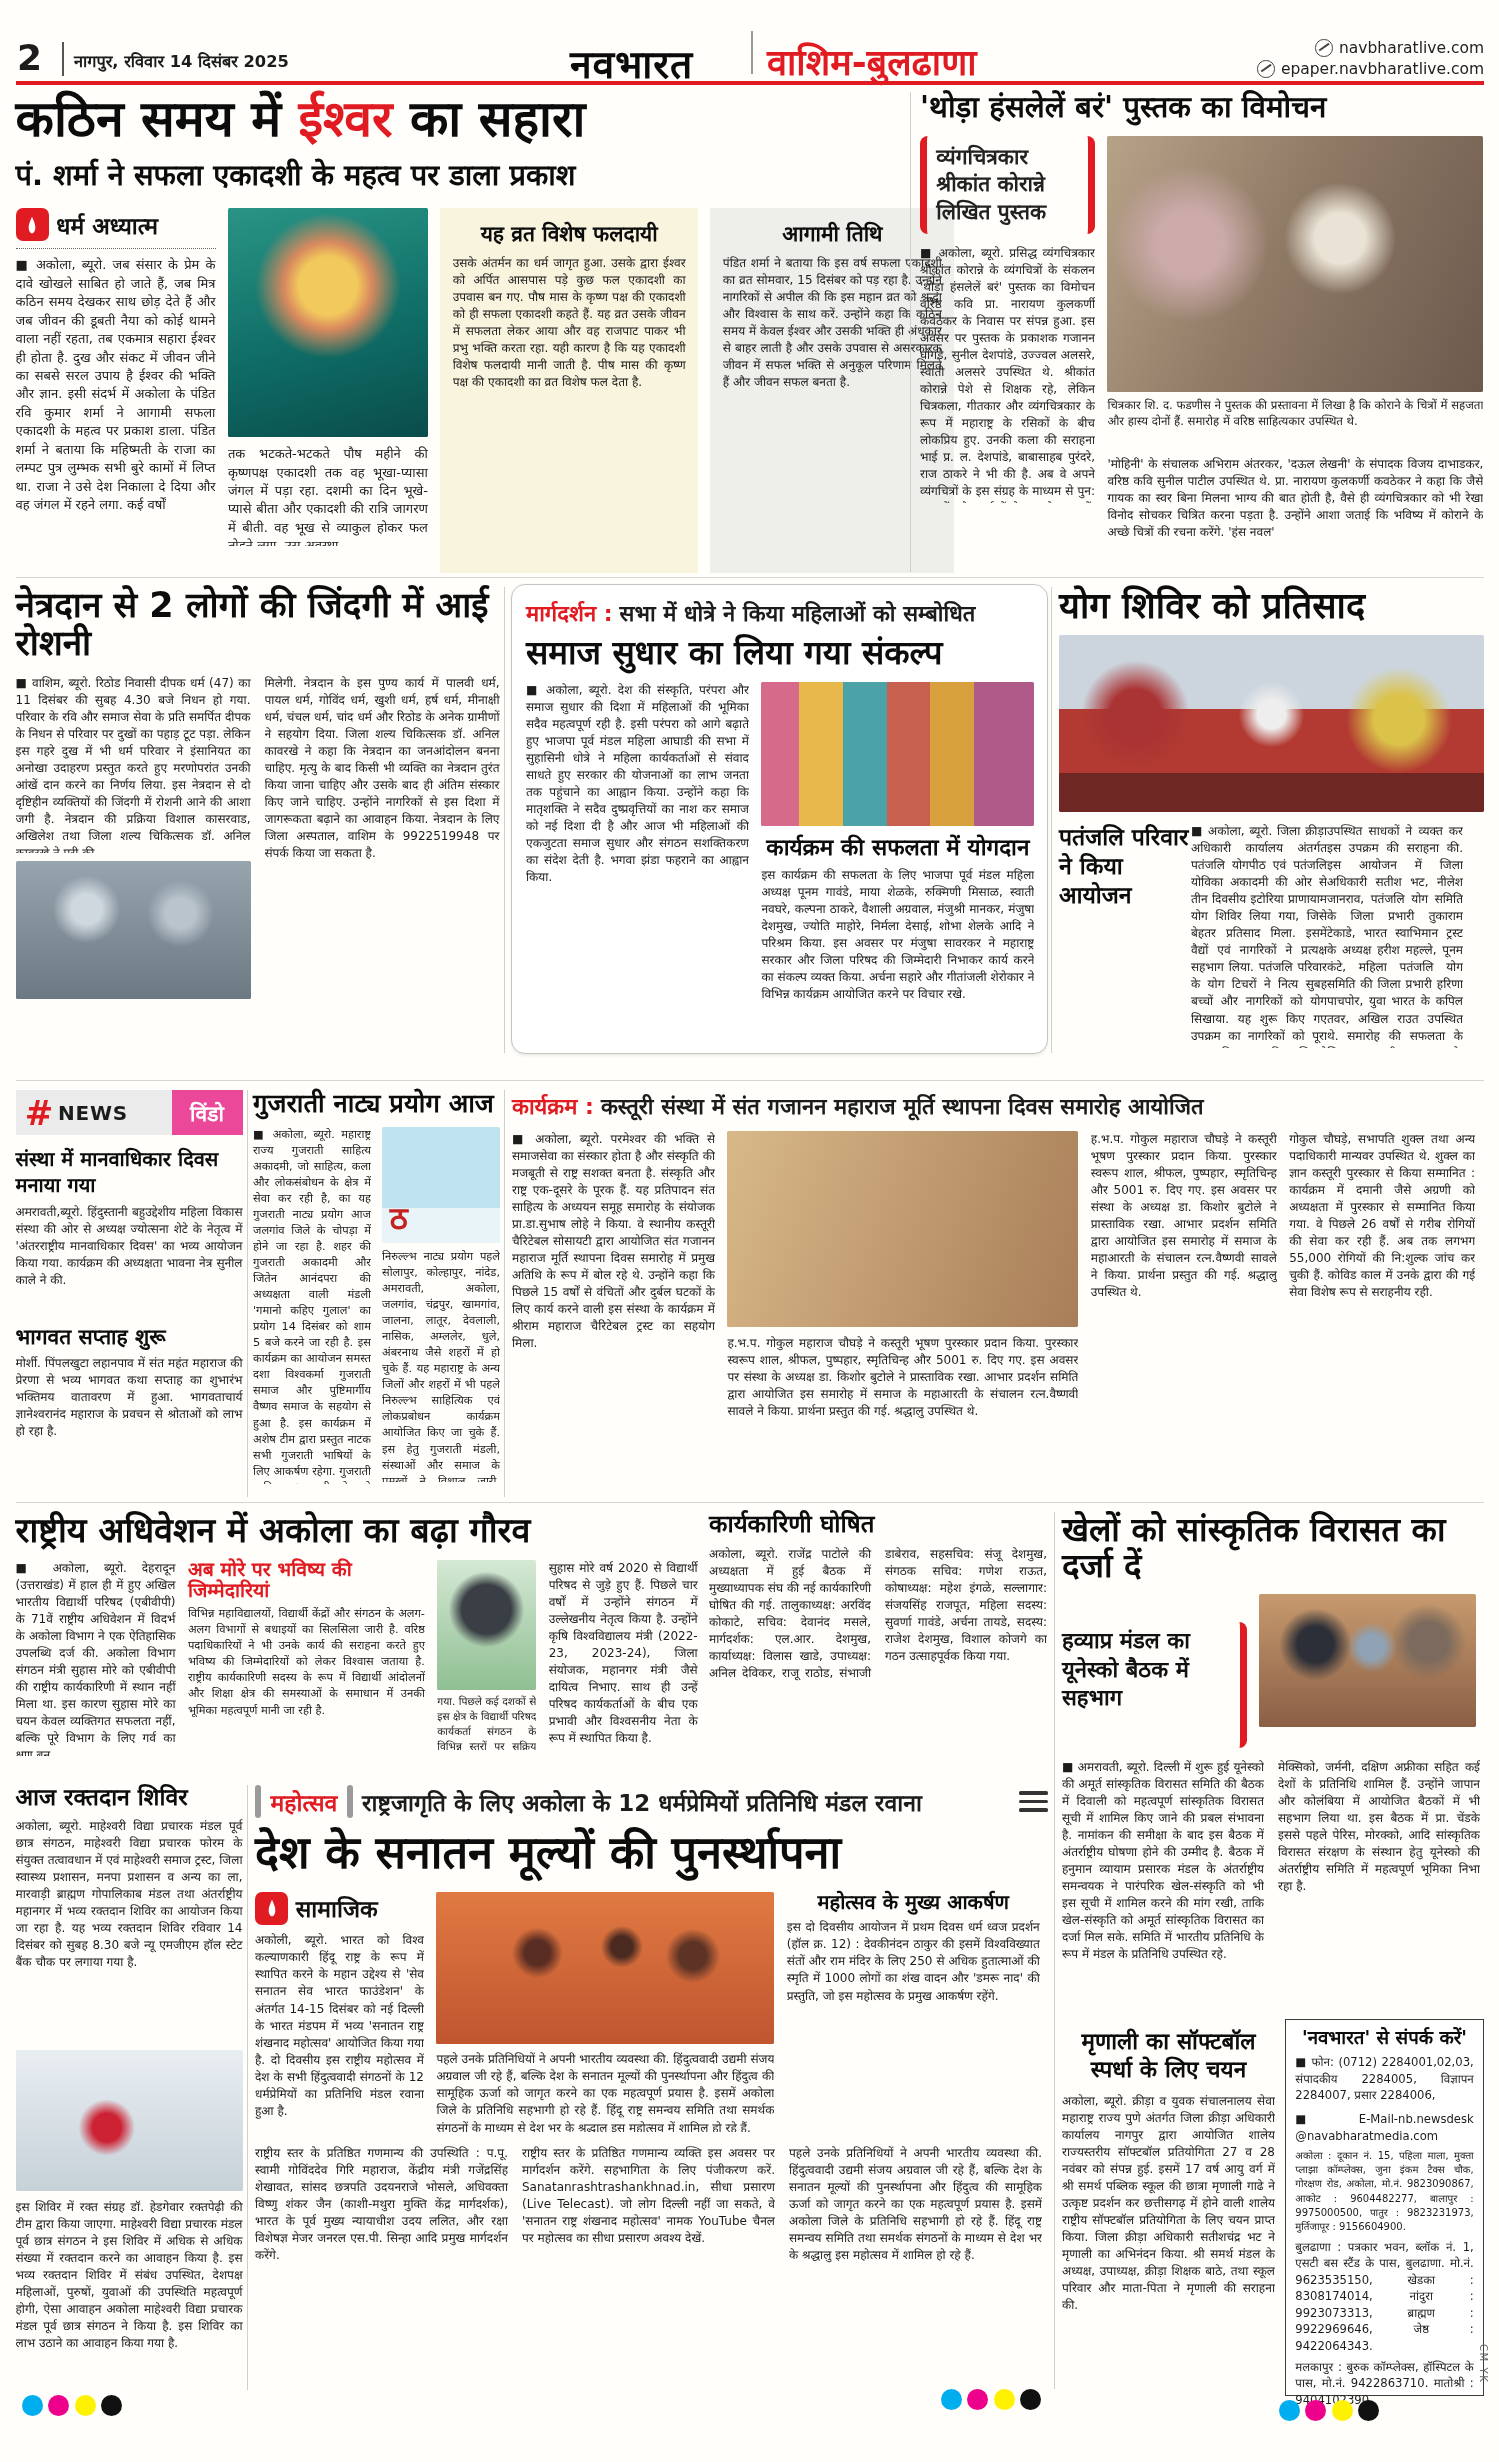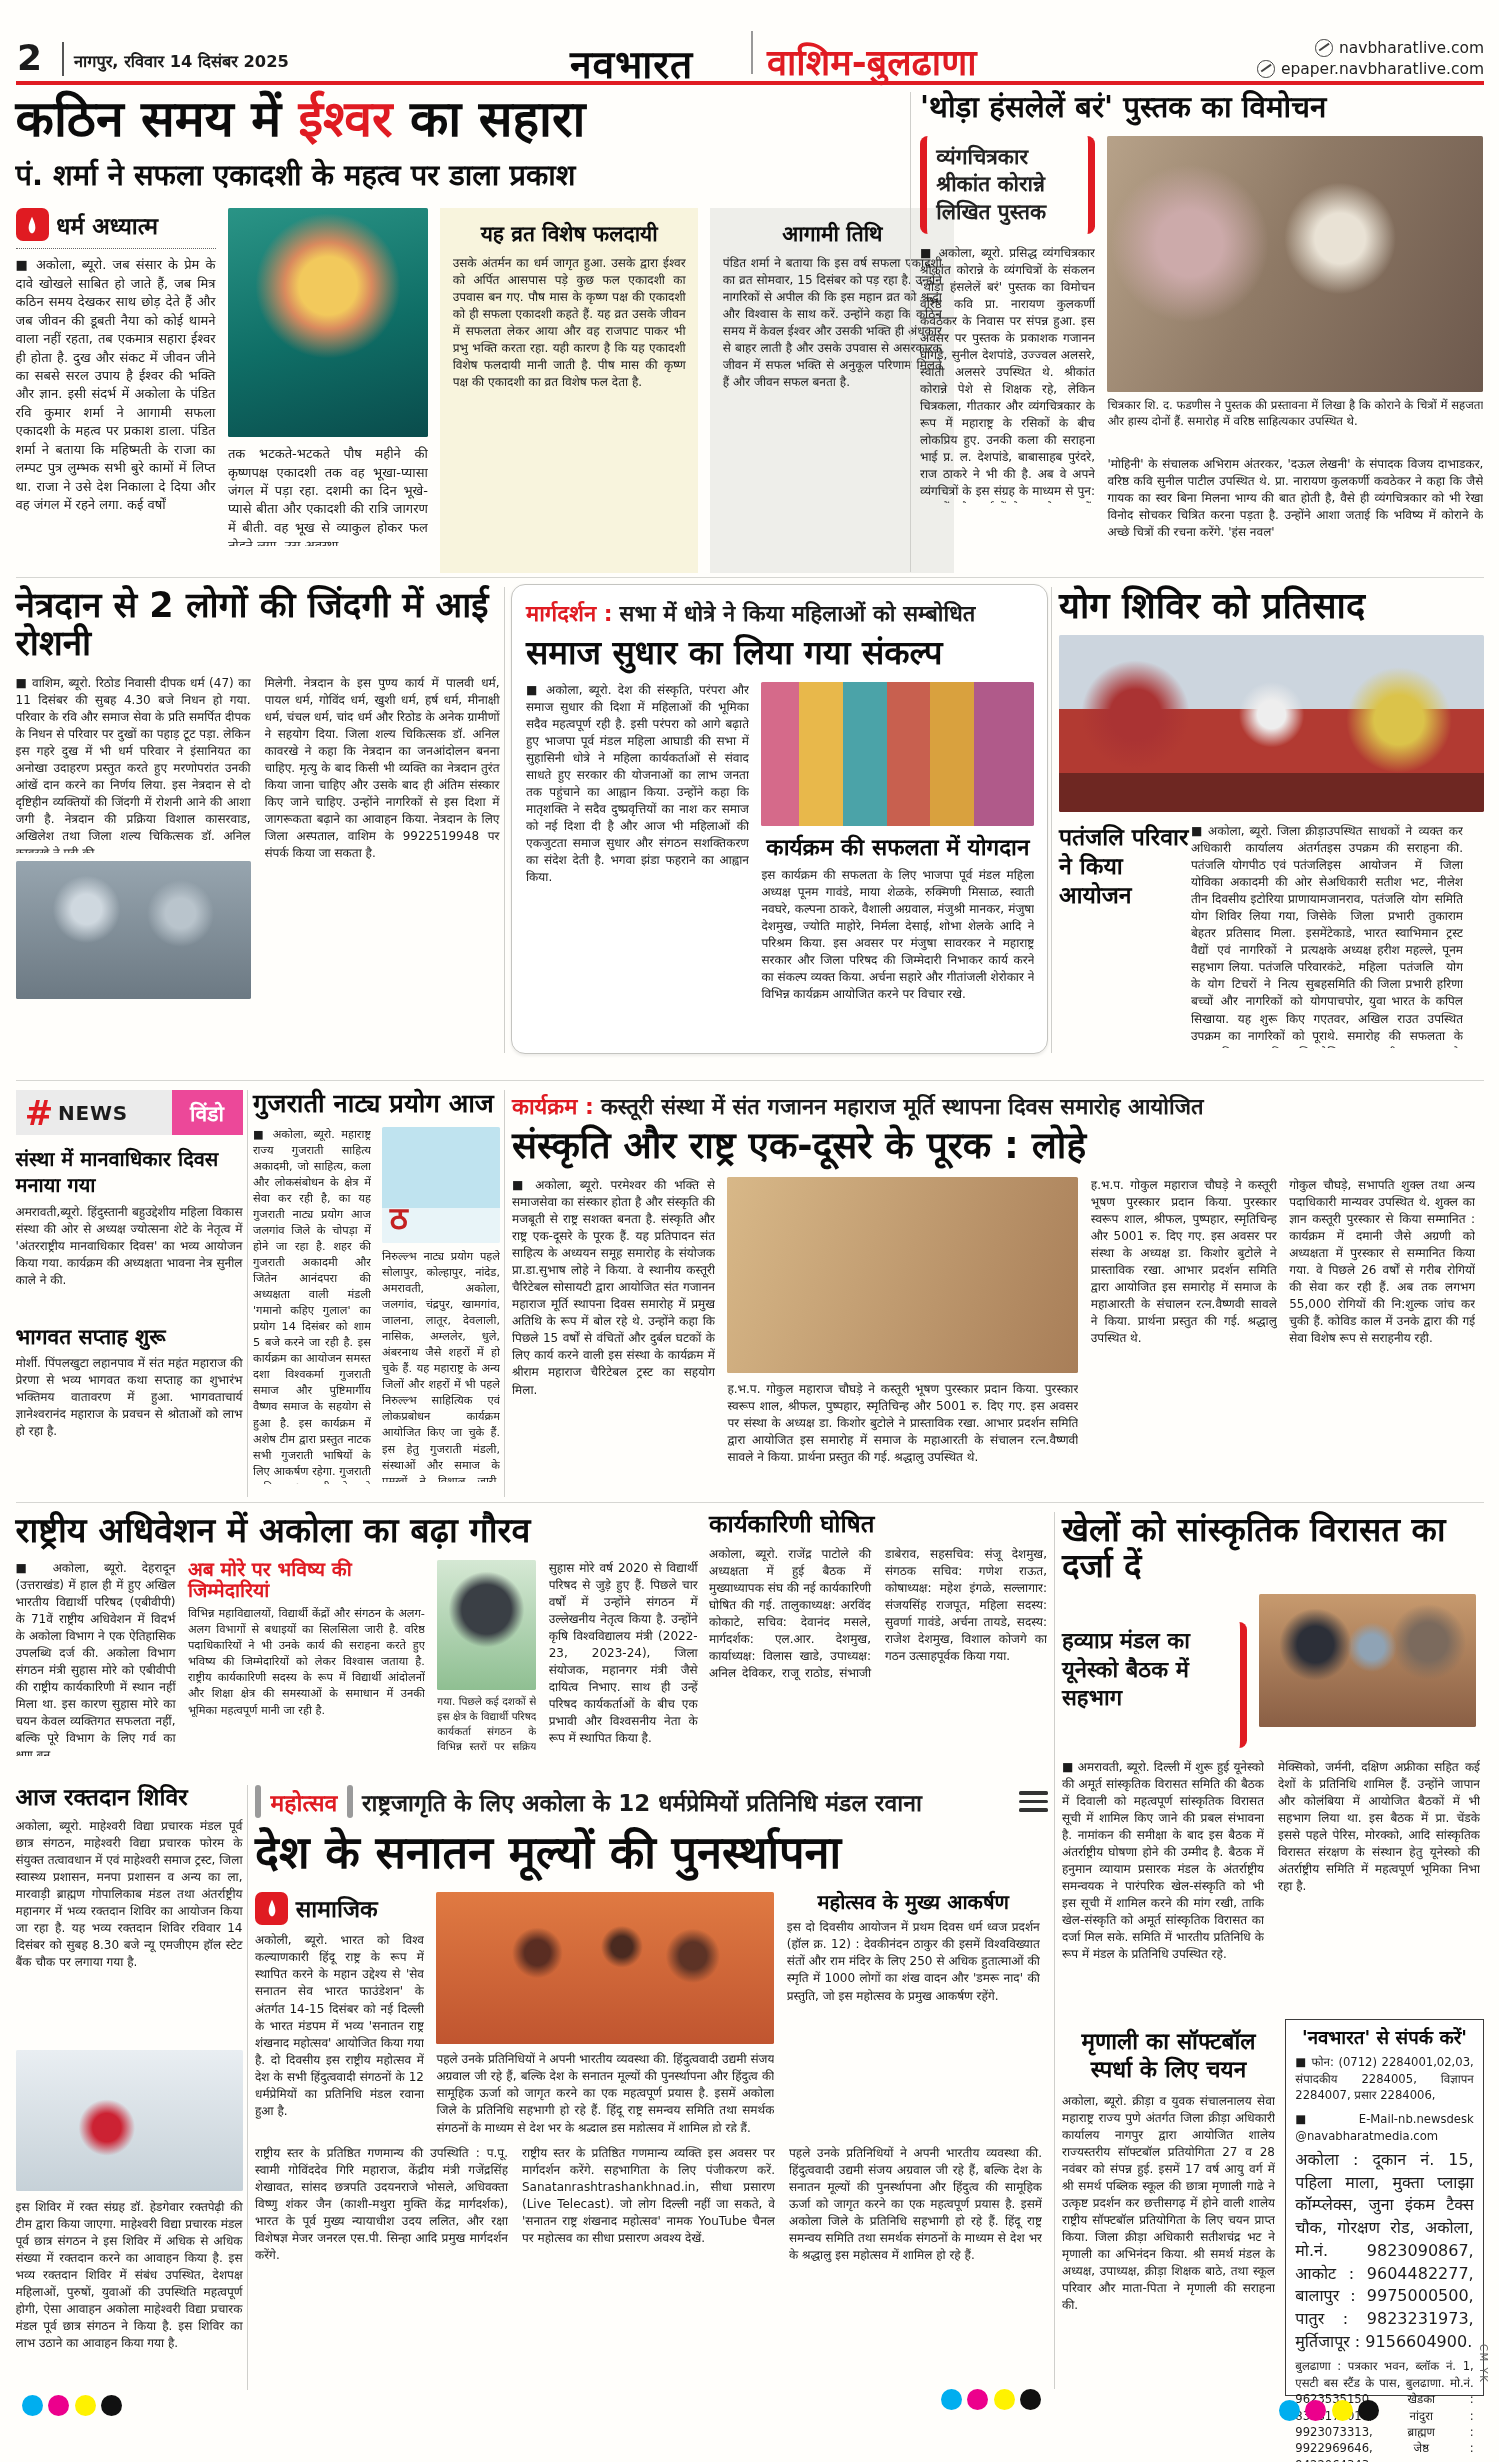--- a/index.html
+++ b/index.html
@@ -196,21 +196,20 @@
     </div>
   </div>
 
   <div class="abs vline" style="left:504px;top:1090px;height:407px;"></div>
 
   <div class="abs" style="left:512px;top:1090px;width:972px;height:407px;">
     <div style="font-size:22px;">
       <span class="red kick">कार्यक्रम :</span>
       <span class="kick">कस्तूरी संस्था में संत गजानन महाराज मूर्ति स्थापना दिवस समारोह आयोजित</span>
     </div>
-    <div class="hl" style="font-size:37px;margin-top:6.2px;">संस्कृति और राष्ट्र एक-दूसरे के पूरक : लोहे</div>
     <div class="row" style="margin-top:11px;gap:12.4px;">
       <div style="width:203px;flex:none;">
         <div class="stxt" style="height:295px;">■ अकोला, ब्यूरो. परमेश्वर की भक्ति से समाजसेवा का संस्कार होता है और संस्कृति की मजबूती से राष्ट्र सशक्त बनता है. संस्कृति और राष्ट्र एक-दूसरे के पूरक हैं. यह प्रतिपादन संत साहित्य के अध्ययन समूह समारोह के संयोजक प्रा.डा.सुभाष लोहे ने किया. वे स्थानीय कस्तूरी चैरिटेबल सोसायटी द्वारा आयोजित संत गजानन महाराज मूर्ति स्थापना दिवस समारोह में प्रमुख अतिथि के रूप में बोल रहे थे. उन्होंने कहा कि पिछले 15 वर्षों से वंचितों और दुर्बल घटकों के लिए कार्य करने वाली इस संस्था के कार्यक्रम में श्रीराम महाराज चैरिटेबल ट्रस्ट का सहयोग मिला.</div>
       </div>
       <div style="width:351px;flex:none;">
         <div class="photo" style="width:351px;height:196px;background:radial-gradient(circle at 40% 45%, #f0e6cf 0 8%, rgba(0,0,0,0) 16%),radial-gradient(circle at 62% 42%, #e8d7b0 0 7%, rgba(0,0,0,0) 15%),linear-gradient(110deg,#d8b habitat88,#a87e58);background:linear-gradient(110deg,#d8b888,#a87e58);"></div>
         <div class="stxt" style="margin-top:7.8px;height:92px;">ह.भ.प. गोकुल महाराज चौघड़े ने कस्तूरी भूषण पुरस्कार प्रदान किया. पुरस्कार स्वरूप शाल, श्रीफल, पुष्पहार, स्मृतिचिन्ह और 5001 रु. दिए गए. इस अवसर पर संस्था के अध्यक्ष डा. किशोर बुटोले ने प्रास्ताविक रखा. आभार प्रदर्शन समिति द्वारा आयोजित इस समारोह में समाज के महाआरती के संचालन रत्न.वैष्णवी सावले ने किया. प्रार्थना प्रस्तुत की गई. श्रद्धालु उपस्थित थे.</div>
       </div>
       <div style="width:186px;flex:none;">
         <div class="stxt" style="height:295px;">ह.भ.प. गोकुल महाराज चौघड़े ने कस्तूरी भूषण पुरस्कार प्रदान किया. पुरस्कार स्वरूप शाल, श्रीफल, पुष्पहार, स्मृतिचिन्ह और 5001 रु. दिए गए. इस अवसर पर संस्था के अध्यक्ष डा. किशोर बुटोले ने प्रास्ताविक रखा. आभार प्रदर्शन समिति द्वारा आयोजित इस समारोह में समाज के महाआरती के संचालन रत्न.वैष्णवी सावले ने किया. प्रार्थना प्रस्तुत की गई. श्रद्धालु उपस्थित थे.</div>
@@ -328,21 +327,21 @@
 
   <div class="abs" style="left:1062px;top:2027px;width:213px;height:365px;">
     <div class="hl" style="font-size:22.5px;text-align:center;line-height:1.25;">मृणाली का सॉफ्टबॉल स्पर्धा के लिए चयन</div>
     <div class="stxt" style="margin-top:9.3px;height:295px;">अकोला, ब्यूरो. क्रीड़ा व युवक संचालनालय सेवा महाराष्ट्र राज्य पुणे अंतर्गत जिला क्रीड़ा अधिकारी कार्यालय नागपुर द्वारा आयोजित शालेय राज्यस्तरीय सॉफ्टबॉल प्रतियोगिता 27 व 28 नवंबर को संपन्न हुई. इसमें 17 वर्ष आयु वर्ग में श्री समर्थ पब्लिक स्कूल की छात्रा मृणाली गाढे ने उत्कृष्ट प्रदर्शन कर छत्तीसगढ़ में होने वाली शालेय राष्ट्रीय सॉफ्टबॉल प्रतियोगिता के लिए चयन प्राप्त किया. जिला क्रीड़ा अधिकारी सतीशचंद्र भट ने मृणाली का अभिनंदन किया. श्री समर्थ मंडल के अध्यक्ष, उपाध्यक्ष, क्रीड़ा शिक्षक बाठे, तथा स्कूल परिवार और माता-पिता ने मृणाली की सराहना की.</div>
   </div>
 
   <div class="abs contactbox" style="left:1285px;top:2019px;width:199px;height:377px;">
     <div class="hl" style="font-size:18.6px;text-align:center;margin-bottom:6.2px;">'नवभारत' से संपर्क करें'</div>
     <p class="stxt" style="font-size:11.6px;">■ फोन: (0712) 2284001,02,03, संपादकीय 2284005, विज्ञापन 2284007, प्रसार 2284006,</p>
     <p class="stxt" style="font-size:11.6px;margin-top:8px;">■ E-Mail-nb.newsdesk @navabharatmedia.com</p>
-    <p class="stxt" style="font-size:16px;">अकोला : दूकान नं. 15, पहिला माला, मुक्ता प्लाझा कॉम्प्लेक्स, जुना इंकम टैक्स चौक, गोरक्षण रोड, अकोला, मो.नं. 9823090867, आकोट : 9604482277, बालापुर : 9975000500, पातुर : 9823231973, मुर्तिजापूर : 9156604900.</p>
+    <p class="stxt" style="font-size:10px;">अकोला : दूकान नं. 15, पहिला माला, मुक्ता प्लाझा कॉम्प्लेक्स, जुना इंकम टैक्स चौक, गोरक्षण रोड, अकोला, मो.नं. 9823090867, आकोट : 9604482277, बालापुर : 9975000500, पातुर : 9823231973, मुर्तिजापूर : 9156604900.</p>
     <p class="stxt" style="font-size:11.6px;">बुलढाणा : पत्रकार भवन, ब्लॉक नं. 1, एसटी बस स्टैंड के पास, बुलढाणा. मो.नं. 9623535150, खेडका : 8308174014, नांदुरा : 9923073313, ब्राह्मण : 9922969646, जेष्ठ : 9422064343.</p>
     <p class="stxt" style="font-size:11.6px;">मलकापुर : बुरुक कॉम्प्लेक्स, हॉस्पिटल के पास, मो.नं. 9422863710. मातोश्री : 9404102390.</p>
   </div>
 
   <div class="abs dots" style="left:22px;top:2395px;">
     <span class="dot" style="background:#00aeef;"></span>
     <span class="dot" style="background:#ec008c;"></span>
     <span class="dot" style="background:#fff200;"></span>
     <span class="dot" style="background:#111;"></span>
   </div>

